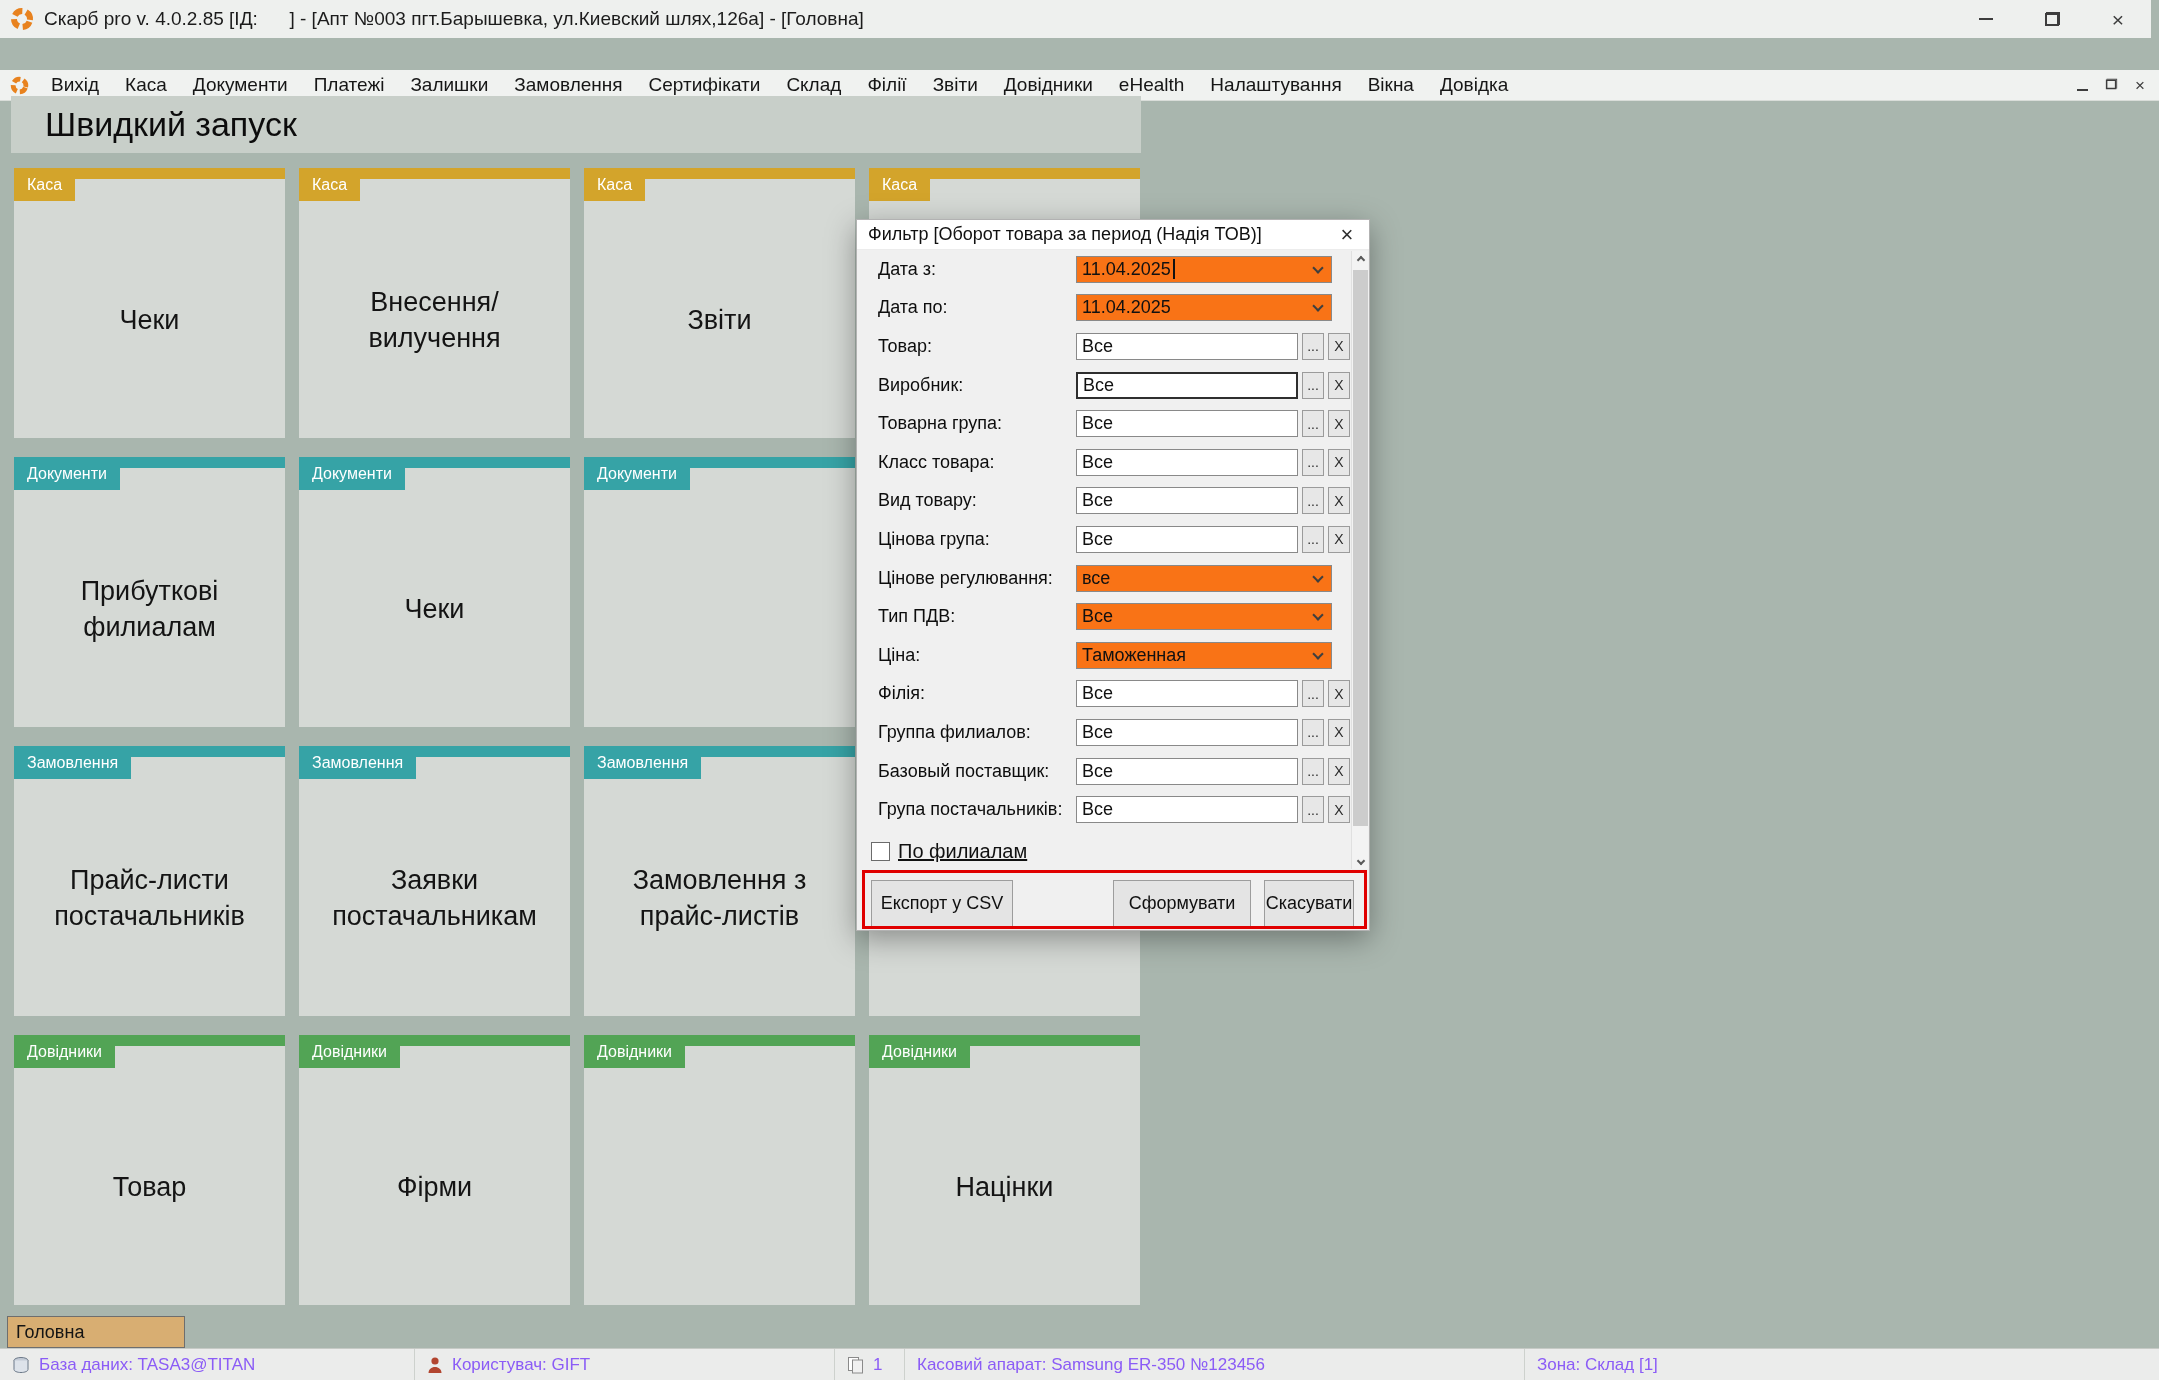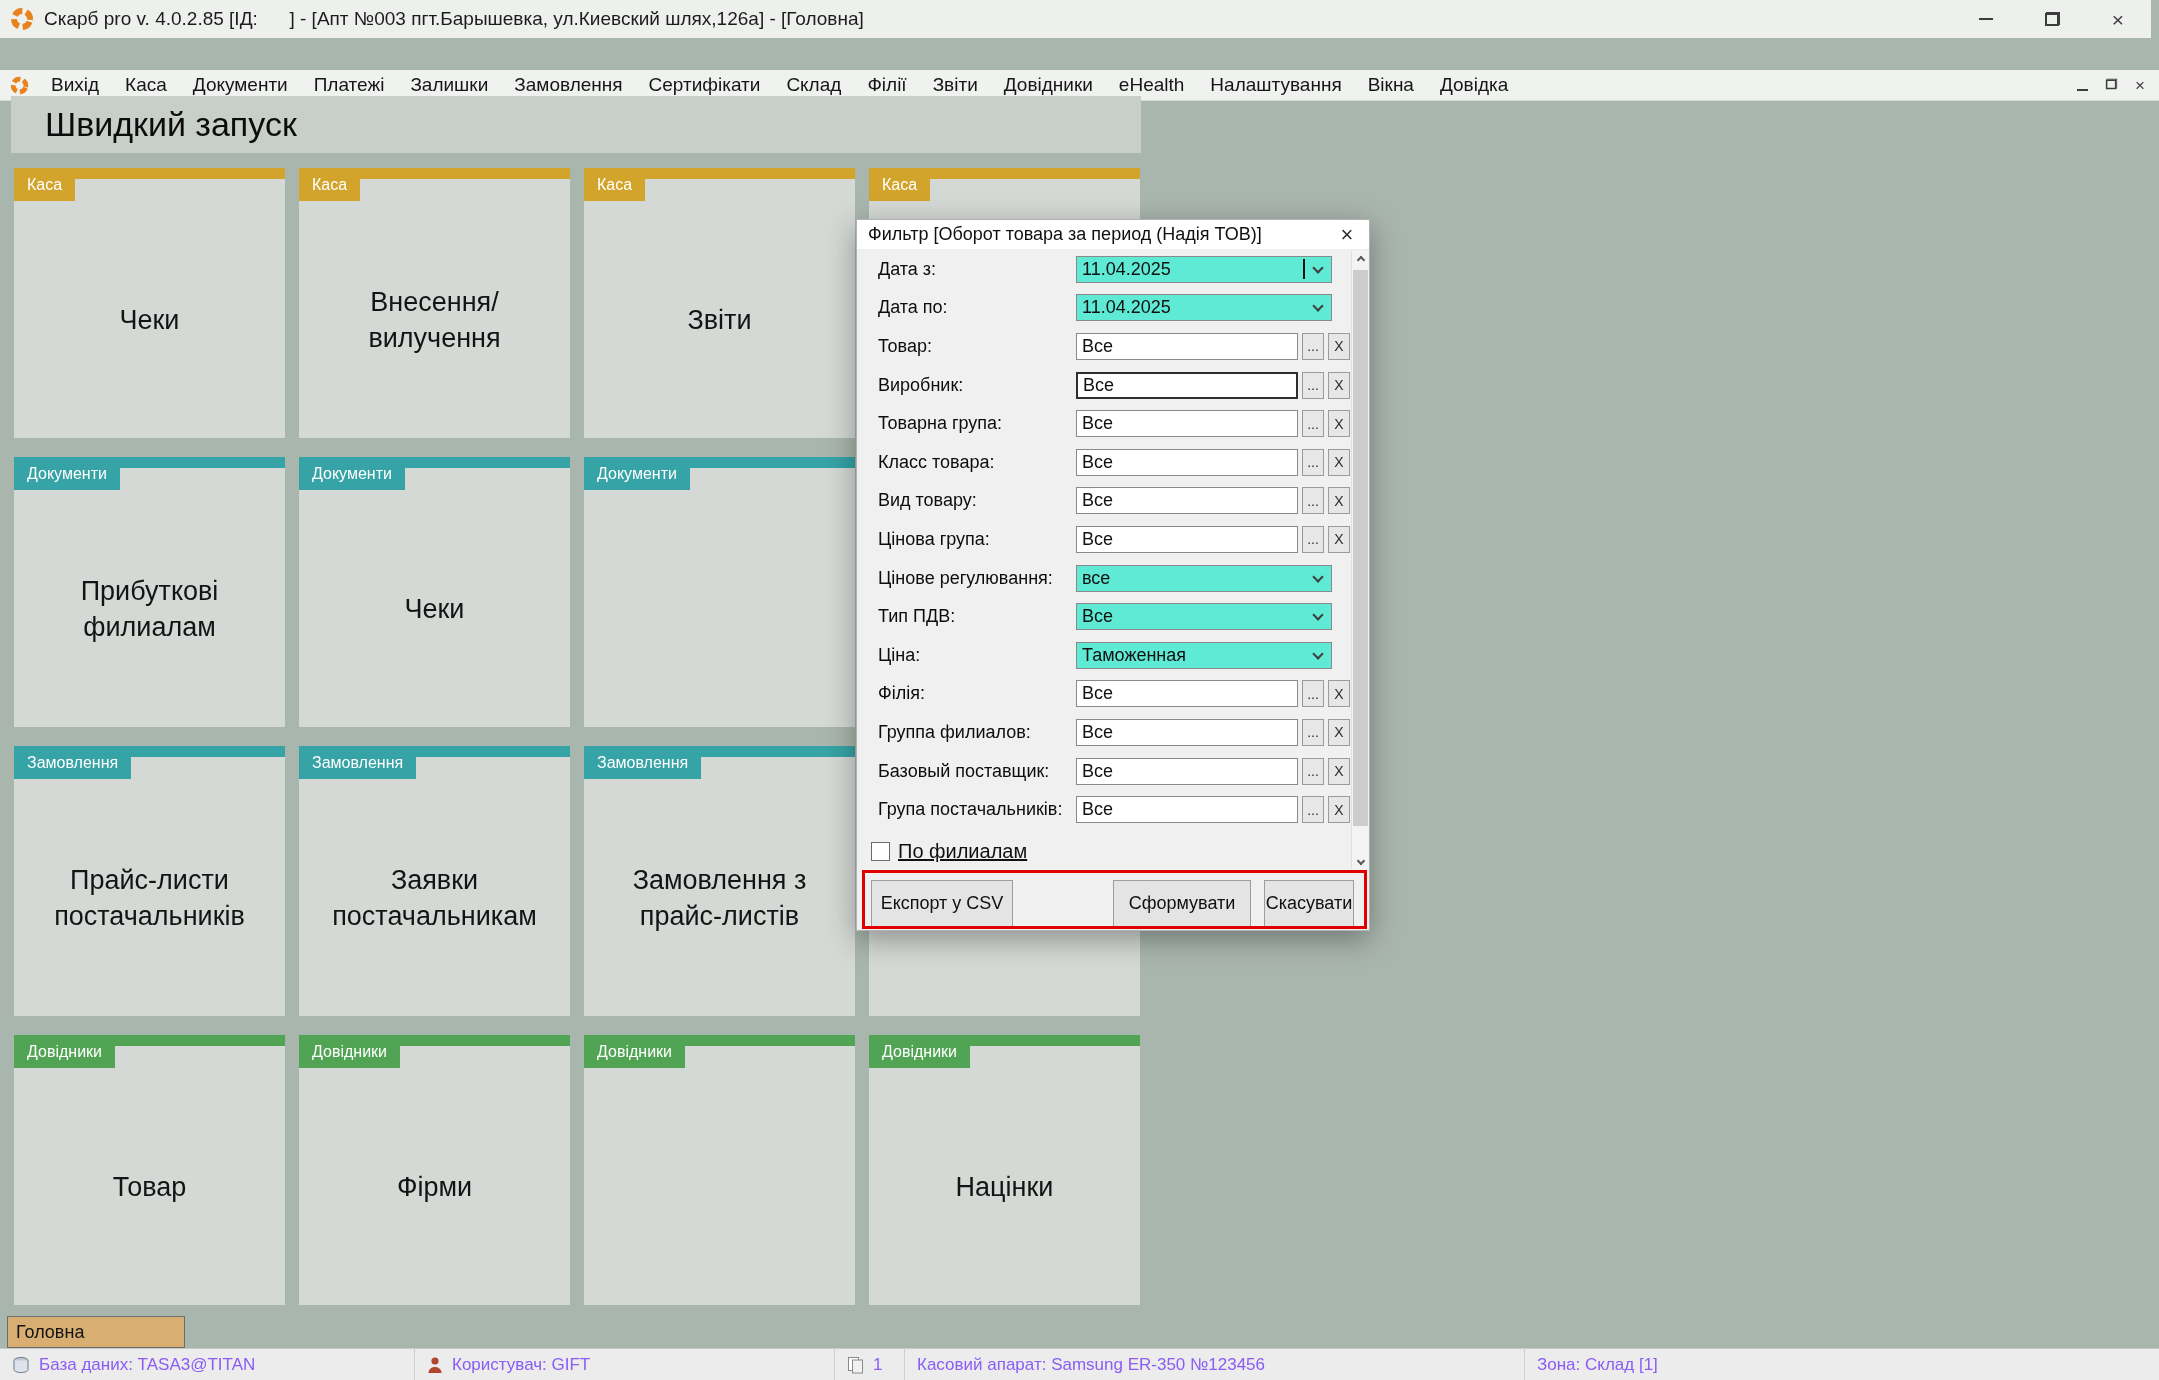--- a/index.html
+++ b/index.html
@@ -68,22 +68,22 @@
   .dialog-title { font-size:18px; color:#101010; white-space:nowrap; }
   .dialog-close { position:absolute; right:0; top:0; width:44px; height:30px; display:flex;
                   align-items:center; justify-content:center; font-size:22px; color:#2f2f2f; cursor:pointer; }
 
   .dialog-form { position:absolute; top:30px; left:0; width:496px; }
   .frow { position:relative; height:38.6px; display:flex; align-items:center; padding-left:21px; }
   .flabel { width:196px; font-size:18px; color:#0d0d0d; white-space:nowrap; }
   .fctrl { position:absolute; left:219px; display:flex; align-items:center; }
   .tbox { width:222px; height:27px; background:#fff; border:1px solid #898989; font-size:18px;
           display:flex; align-items:center; padding:0 5px; white-space:nowrap; overflow:hidden; }
-  .combo { position:relative; width:256px; height:27px; background:#5eead4; border:1px solid #898989;
-           font-size:18px; display:flex; align-items:center; padding:0 26px 0 5px; white-space:nowrap;justify-content:space-between; }
+  .combo { position:relative; width:256px; height:27px; background:#f97316; border:1px solid #898989;
+           font-size:18px; display:flex; align-items:center; padding:0 26px 0 5px; white-space:nowrap; }
   .focused { border:2px solid #2e2e2e; }
   .caret { display:inline-block; width:2px; height:20px; background:#111; margin-left:2px; }
   .chev { display:inline-block; width:8px; height:8px; border-right:2px solid #3f3f3f; border-bottom:2px solid #3f3f3f; }
   .chev.down { transform:rotate(45deg); }
   .chev.up { transform:rotate(-135deg); }
   .combo .chev { position:absolute; right:9px; top:7px; }
   .lookup-btn { width:22px; height:27px; margin-left:4px; background:#e7e7e7; border:1px solid #9b9b9b;
                 font-size:14px; color:#2c2c2c; display:flex; align-items:center; justify-content:center;
                 font-family:inherit; cursor:pointer; }
 

